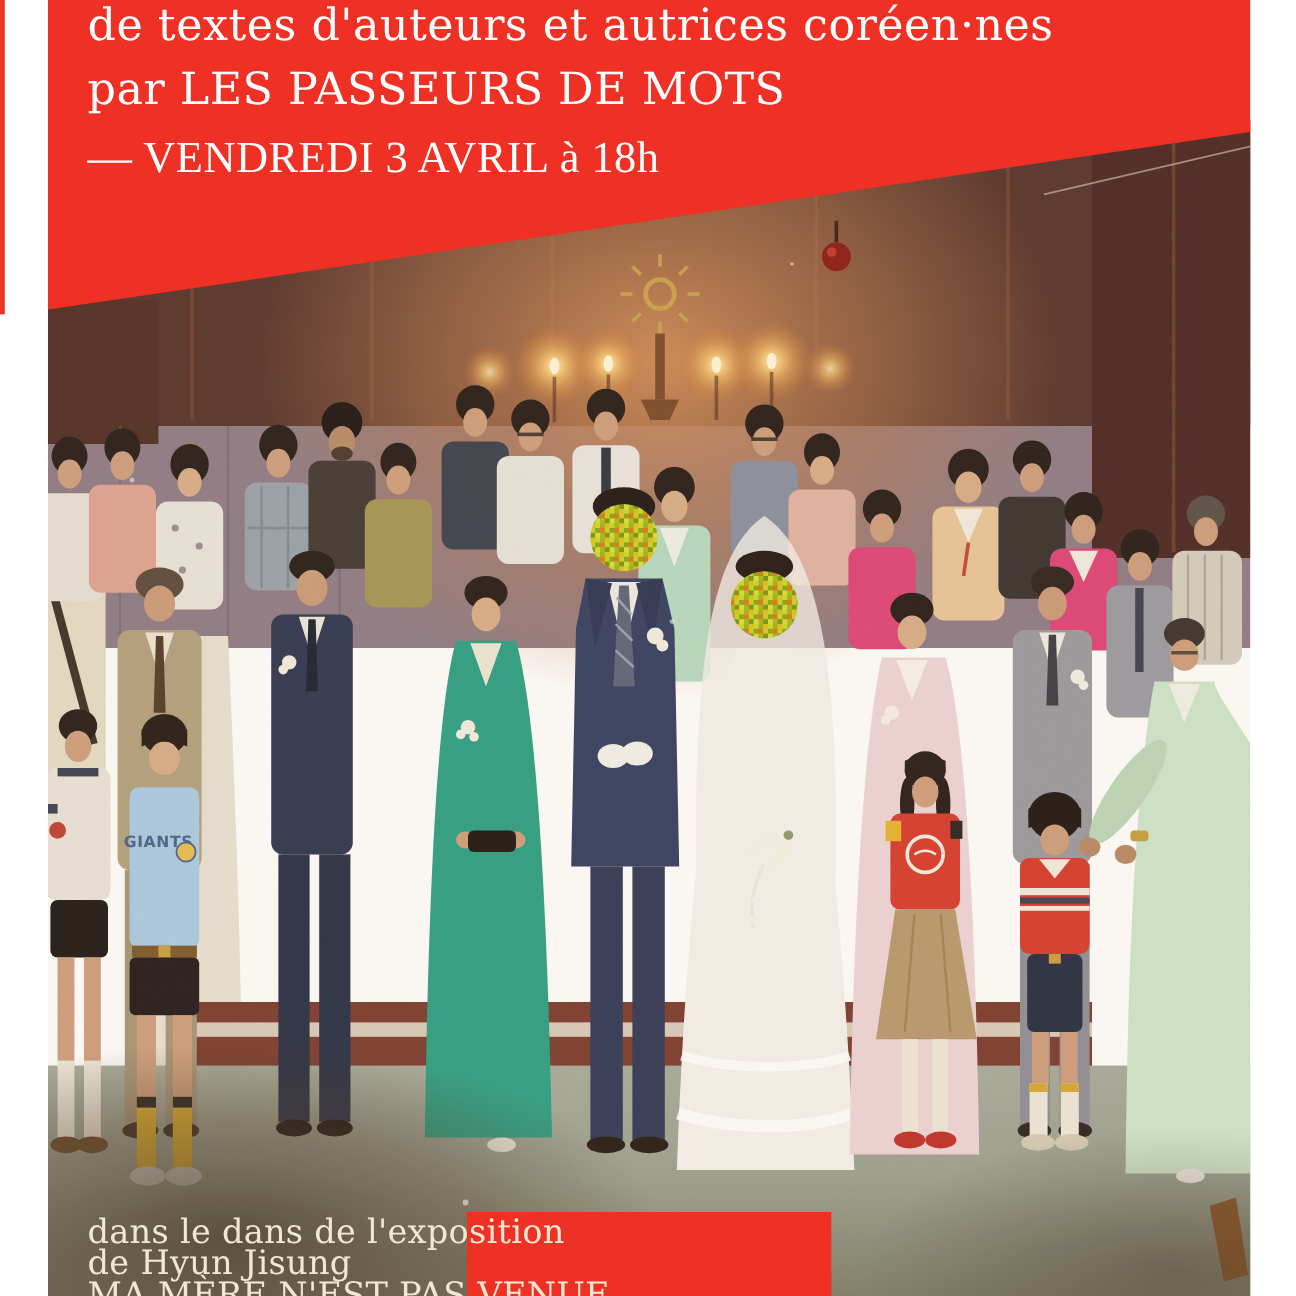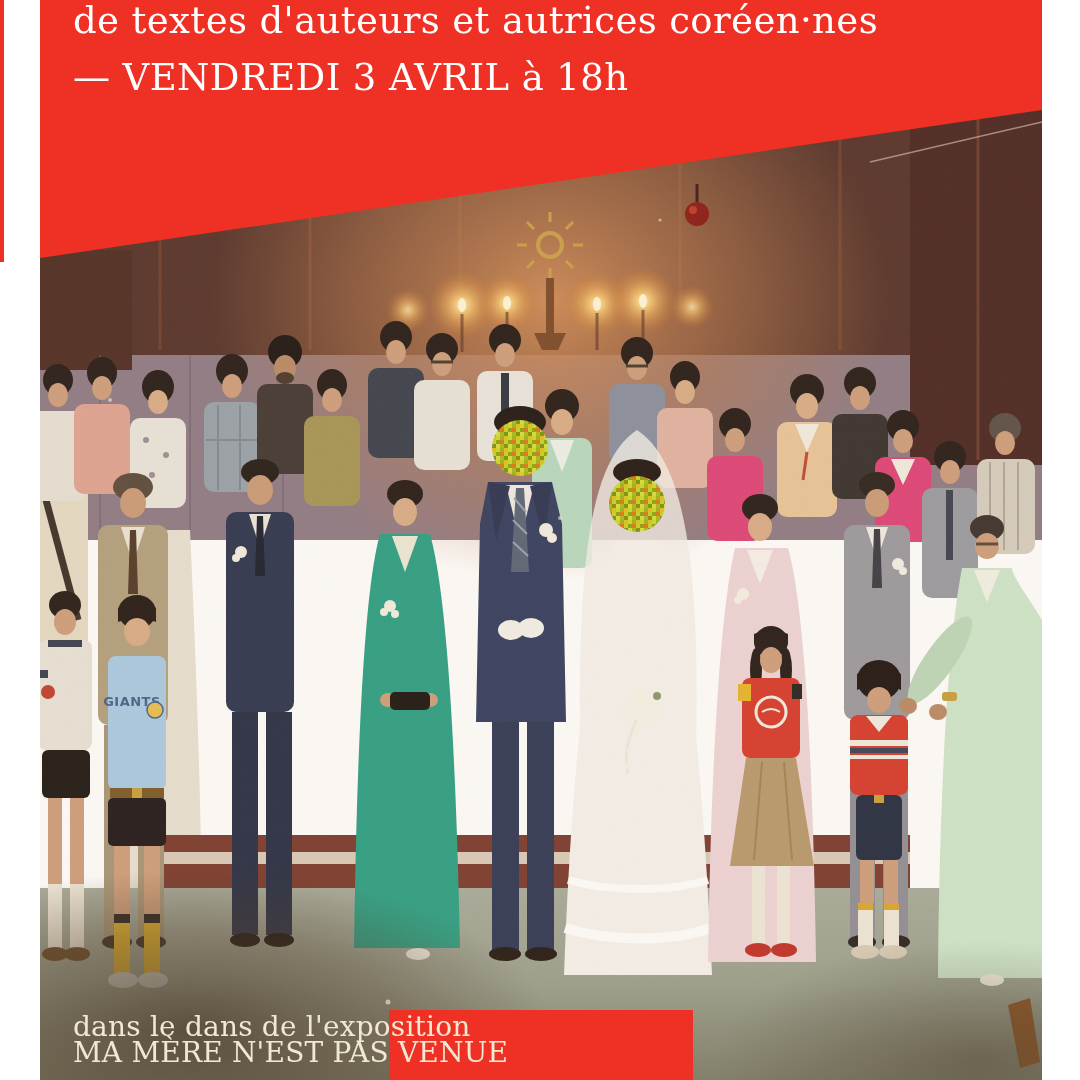--- a/index.html
+++ b/index.html
@@ -3,21 +3,21 @@
 <meta charset="utf-8">
 <style>
   html,body{margin:0;padding:0;background:#ffffff;}
   .poster{position:relative;width:1080px;height:1080px;background:#ffffff;overflow:hidden;
           font-family:"DejaVu Serif","Liberation Serif",serif;}
   .photo-wrap{position:absolute;left:40px;top:100px;width:1002px;height:980px;z-index:1;}
   .banner-svg{position:absolute;left:40px;top:0;z-index:10;display:block;}
   .red-sliver{position:absolute;left:0;top:0;width:4px;height:262px;z-index:10;}
   .banner-text{position:absolute;left:73px;top:-6px;z-index:30;color:#fff;
                font-size:37px;line-height:54px;letter-spacing:.4px;white-space:nowrap;}
-  .banner-line3{margin-top:3px;}
+  .banner-line3{margin-top:3px;font-family:Liberation Serif, serif;}
   .footer-text{position:absolute;left:73px;top:1014px;z-index:25;
                font-size:28px;line-height:26px;letter-spacing:.2px;white-space:nowrap;}
   .accent-svg{position:absolute;left:389px;top:1010px;z-index:20;display:block;}
 </style>
 </head>
 <body>
 
 <div class="poster">
 
   <svg class="photo-wrap" viewBox="0 0 1002 980" aria-hidden="true">
@@ -459,25 +459,27 @@
     <rect x="0" y="0" width="1002" height="980" fill="#c58a54" opacity="0.08"></rect>
   </svg>
 
   <svg class="banner-svg" width="1002" height="262" viewBox="0 0 1002 262">
     <polygon points="0,0 1002,0 1002,110 0,258" fill="#EE3124"></polygon>
   </svg>
   <div class="red-sliver" style="background: rgb(238, 49, 36);"></div>
 
   <div class="banner-text" style="color: rgb(255, 255, 255);">
     <div class="banner-line">de textes d'auteurs et autrices coréen·nes</div>
+    <div class="banner-line">par LES PASSEURS DE MOTS</div>
     <div class="banner-line banner-line3">— VENDREDI 3 AVRIL à 18h</div>
   </div>
 
   <div class="footer-text" style="color: rgb(241, 232, 212);">
     <div>dans le dans de l'exposition</div>
+    <div>de Hyun Jisung</div>
     <div>MA MÈRE N'EST PAS VENUE</div>
   </div>
 
   <svg class="accent-svg" width="304" height="70" viewBox="0 0 304 70">
     <rect x="0" y="0" width="304" height="70" fill="#EE3124"></rect>
   </svg>
 
 </div>
 
 </body></html>

